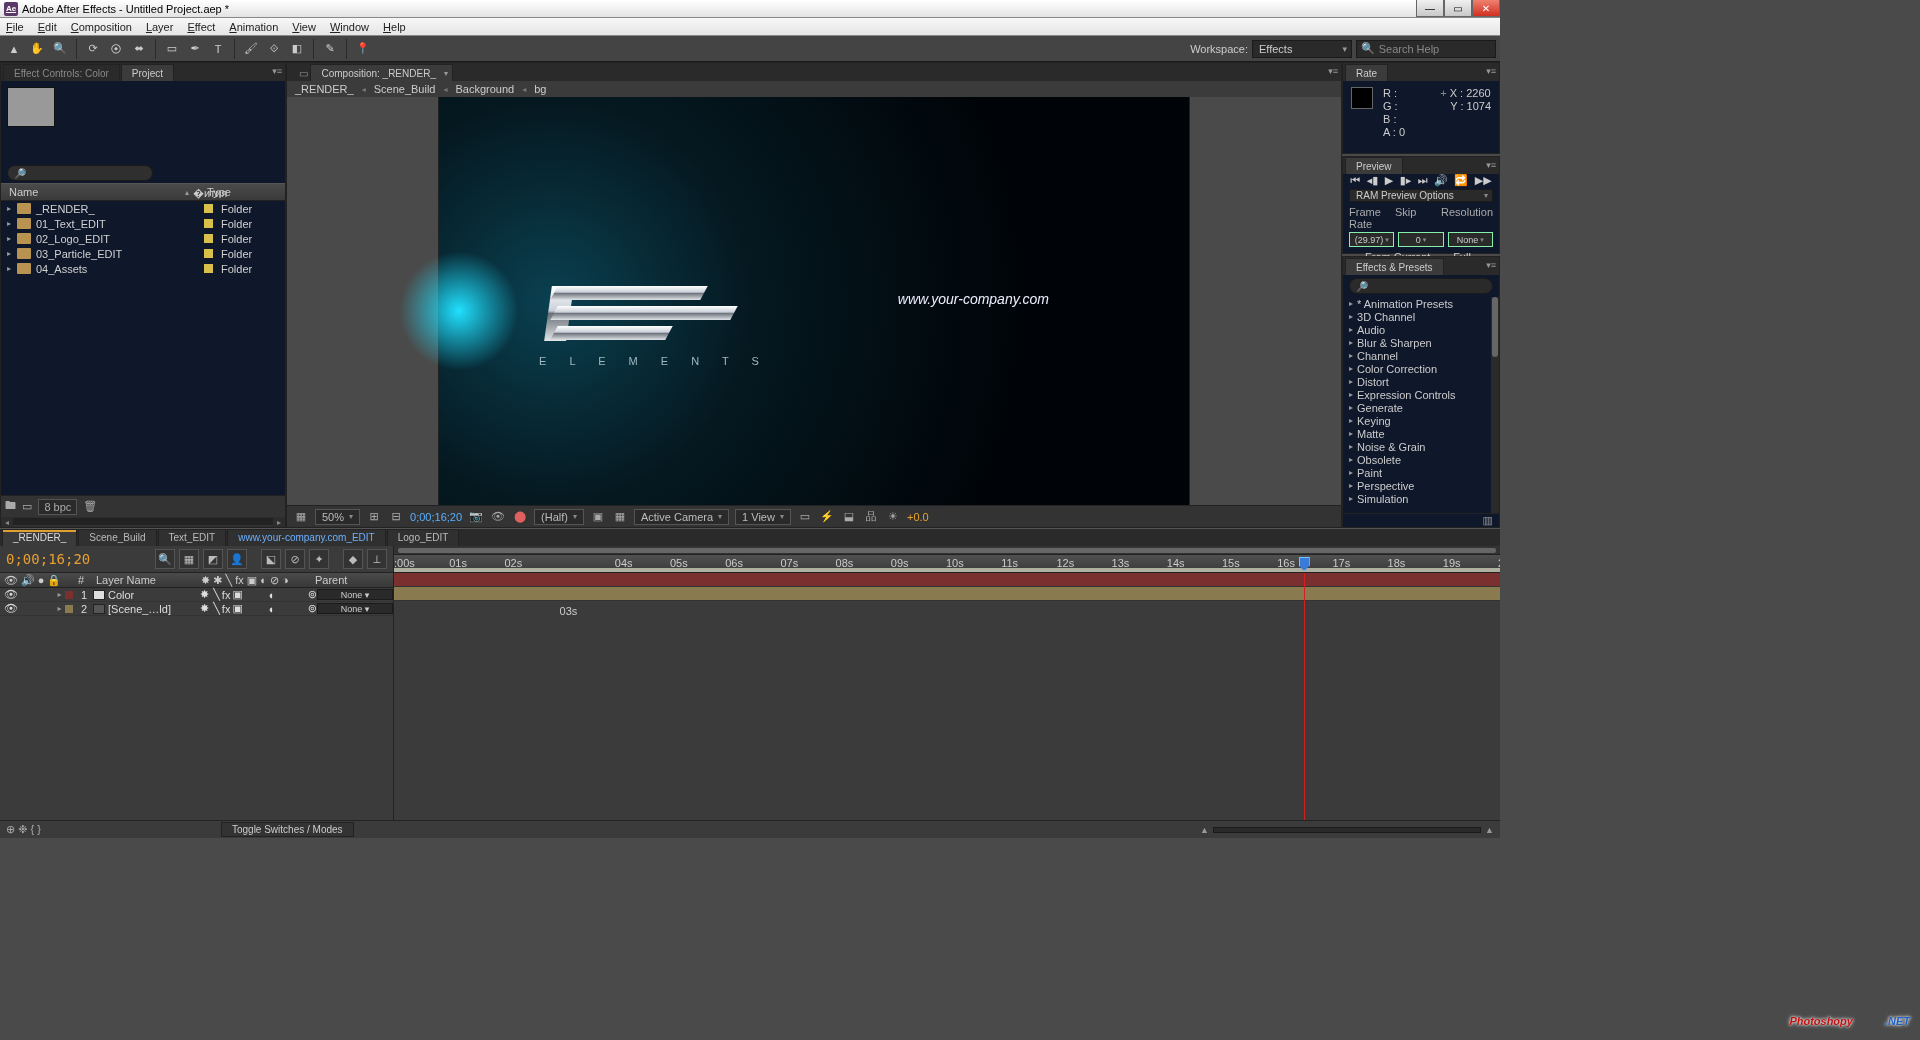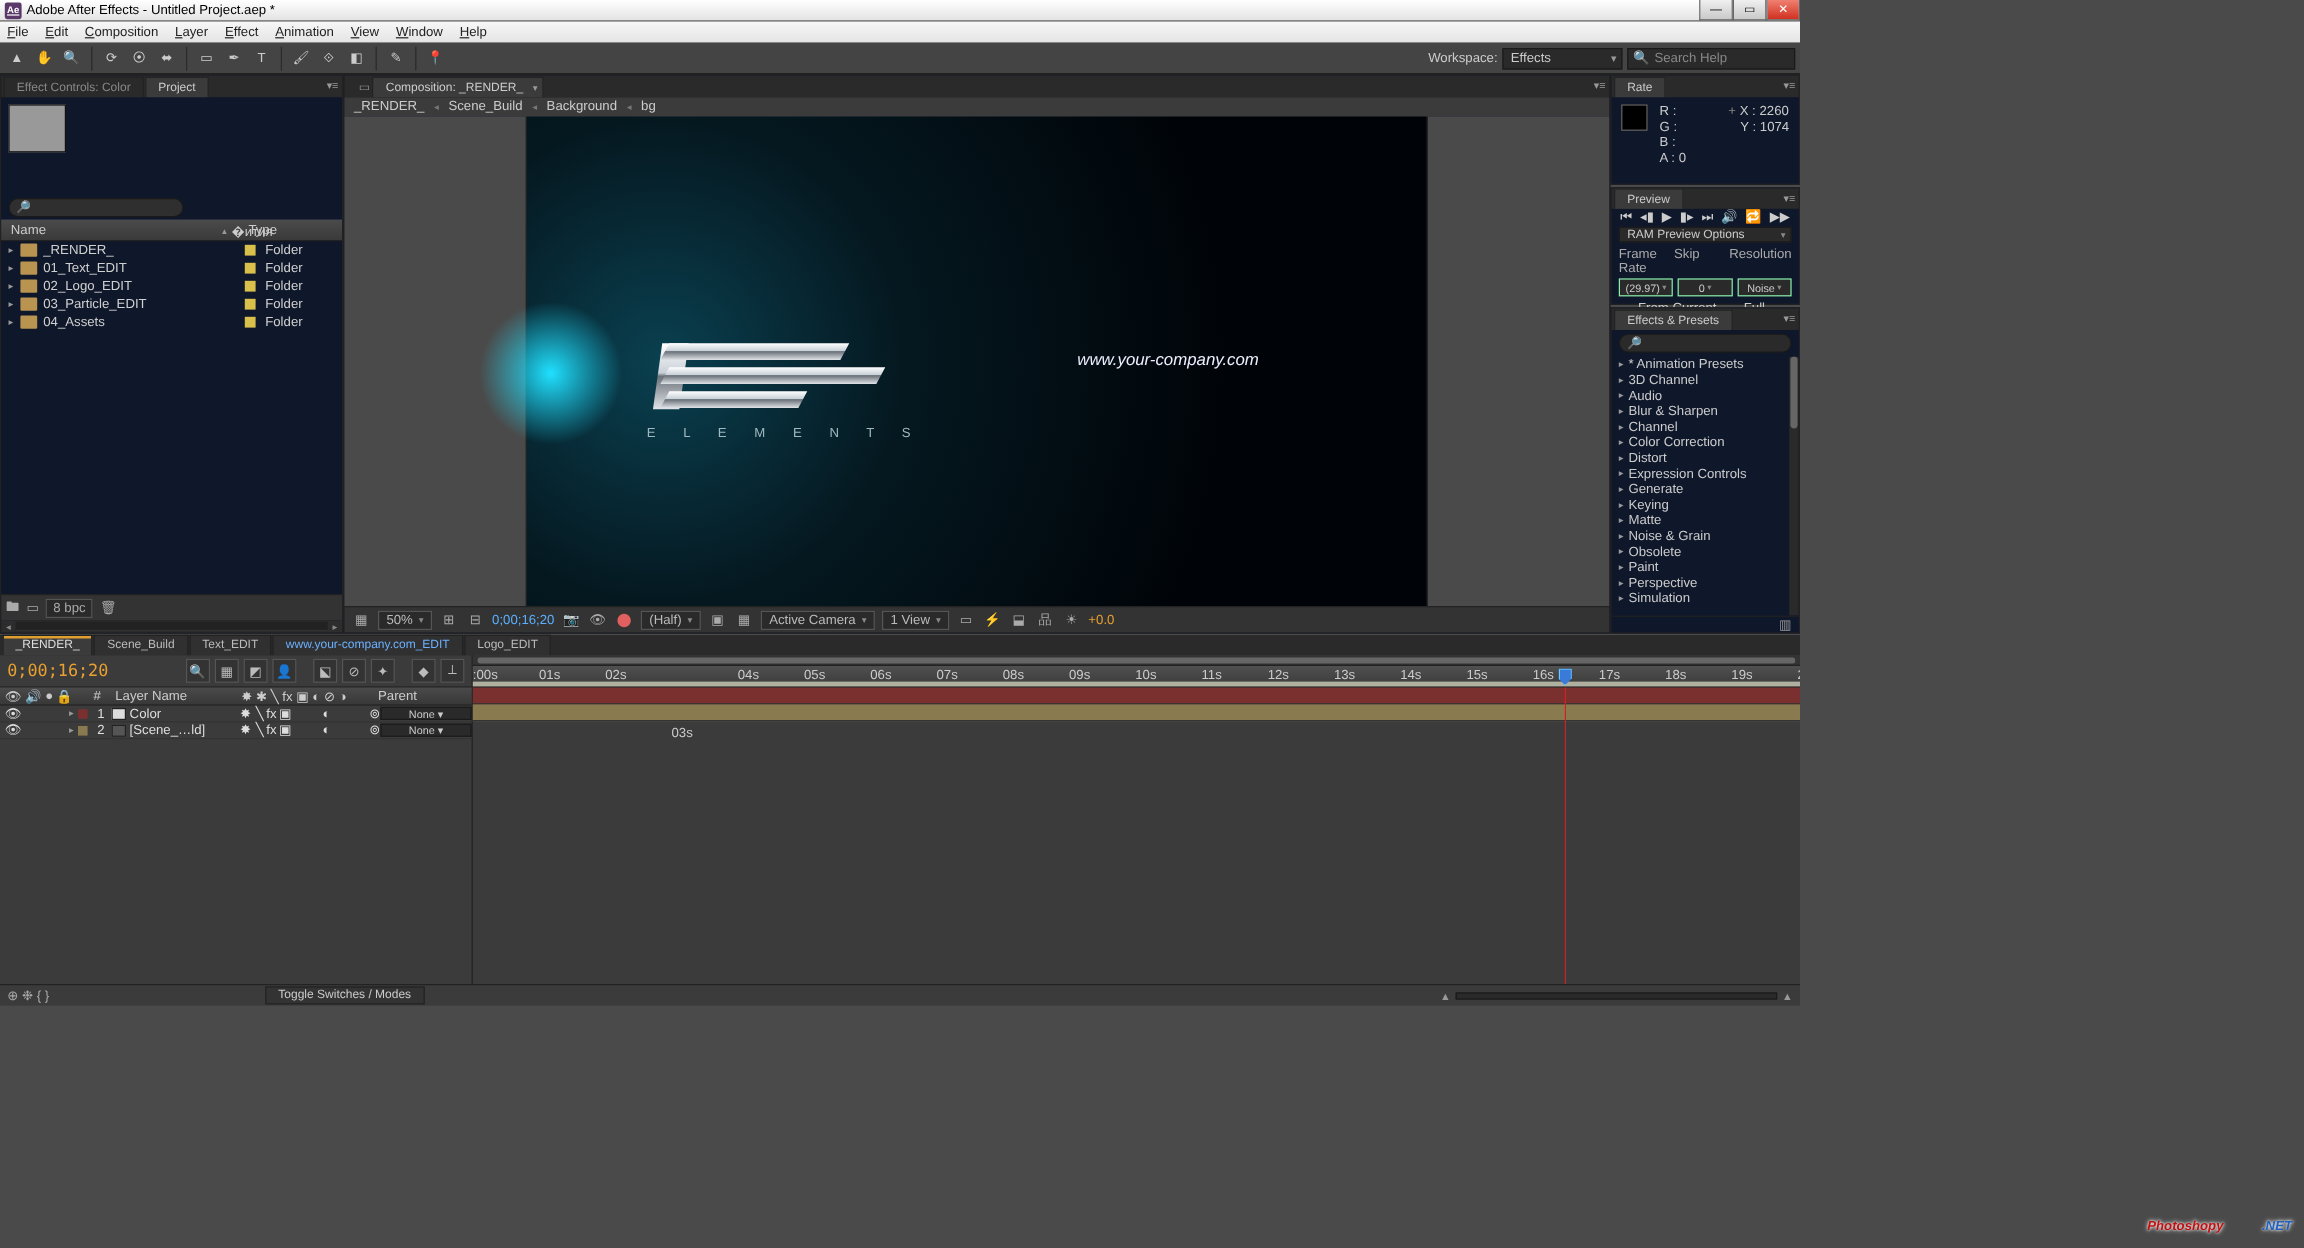--- a/index.html
+++ b/index.html
@@ -381,21 +381,21 @@
       </div>
       <div class="ramdrop">RAM Preview Options</div>
       <div class="prevrow">
           <div>Frame Rate</div>
           <div>Skip</div>
           <div>Resolution</div>
         </div>
       <div class="prevrow2">
         <div class="smallbox">(29.97)</div>
         <div class="smallbox">0</div>
-        <div class="smallbox">Noise</div>
+        <div class="smallbox">None</div>
       </div>
       <div class="chkrow">
         <input type="checkbox" style="">
           <span>From Current Time</span>
         <input type="checkbox" style="">
           <span>Full Screen</span>
       </div>
     </div>
 
     <div class="panel fxpanel">

